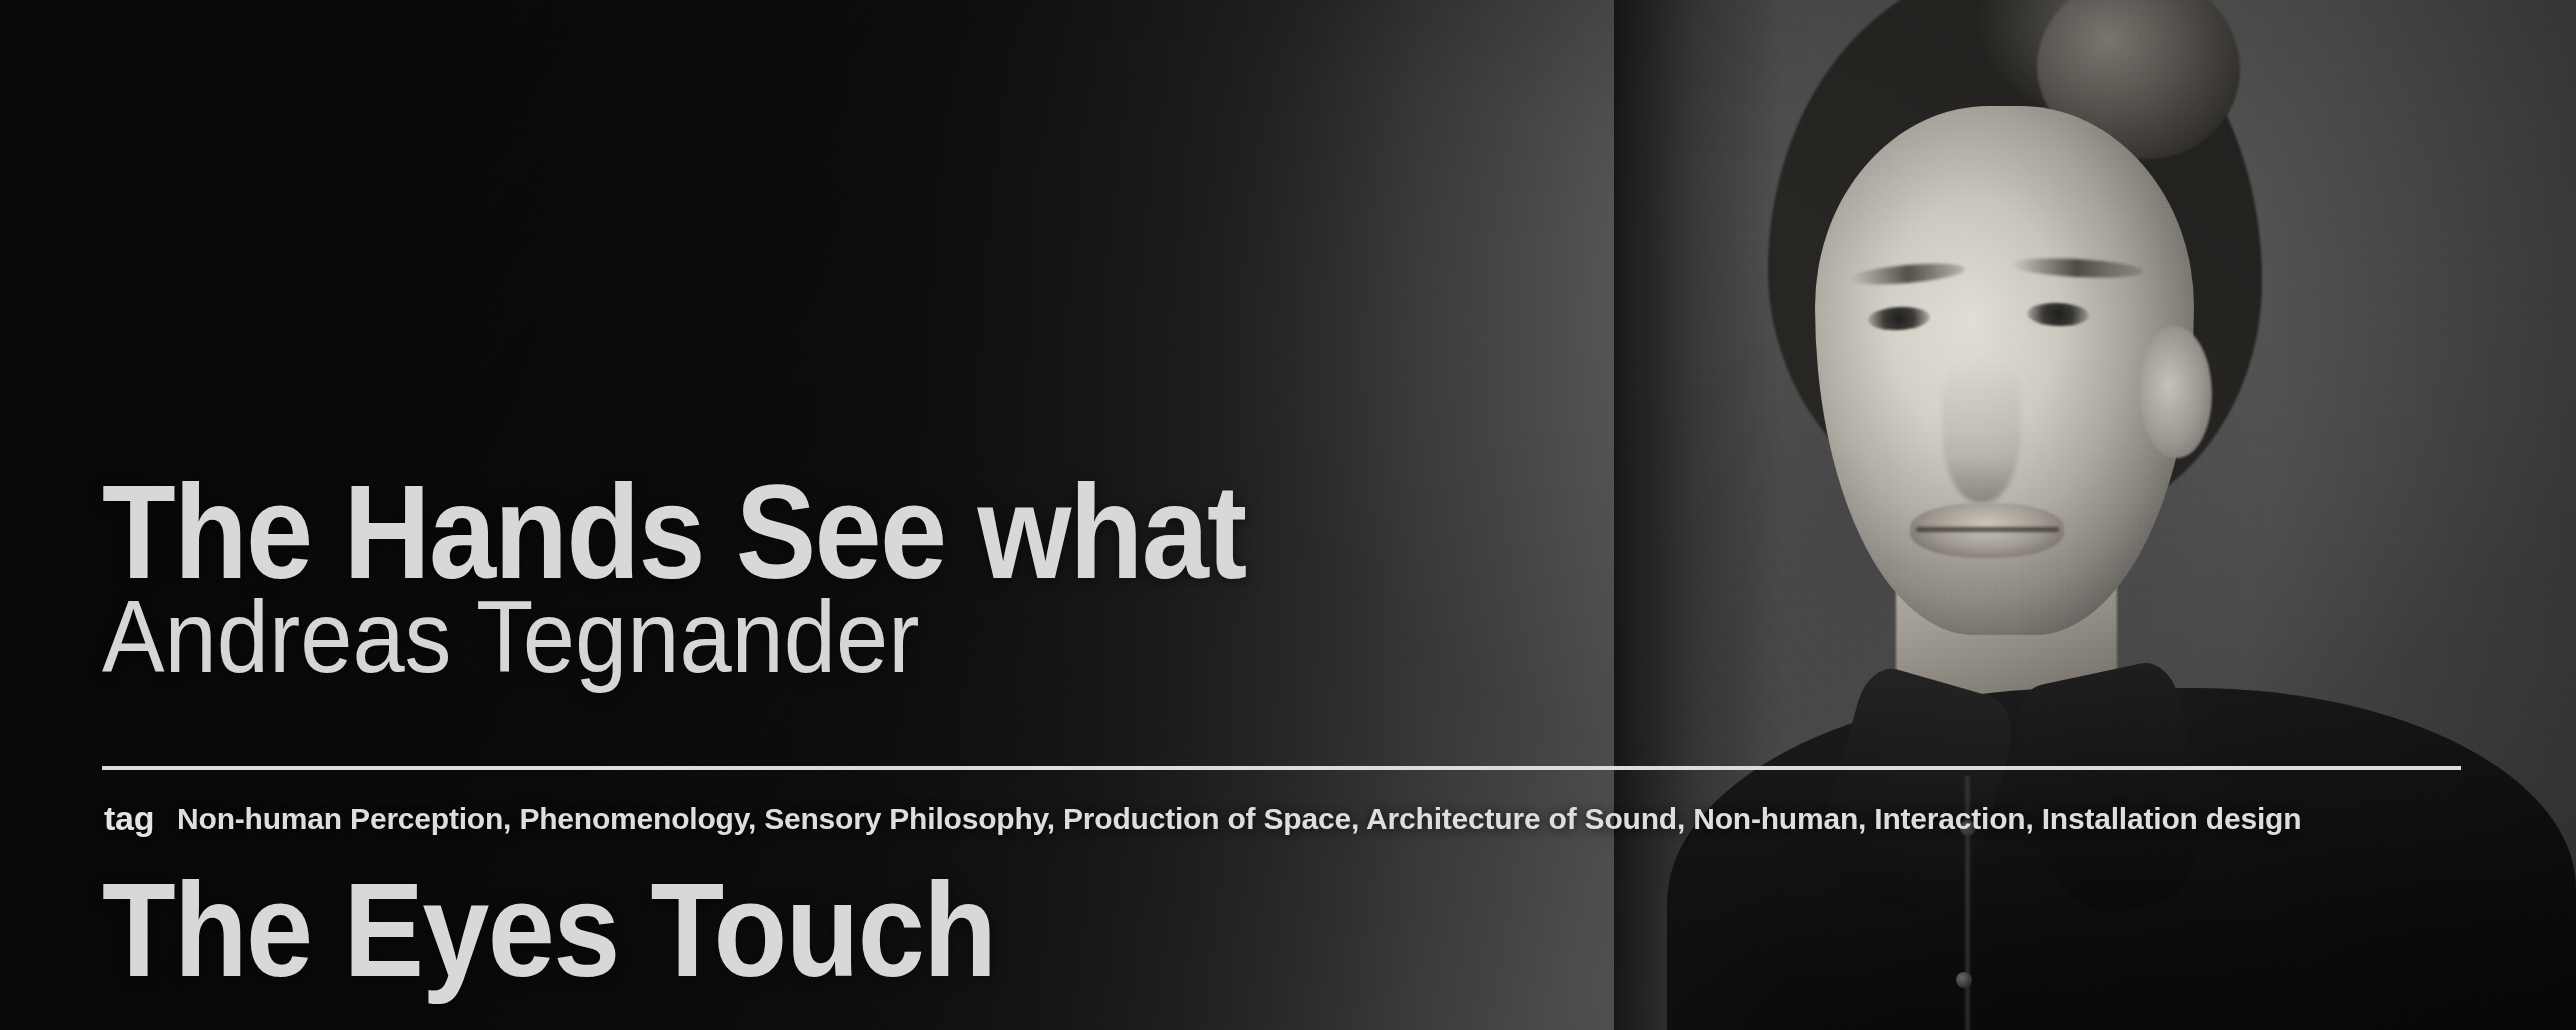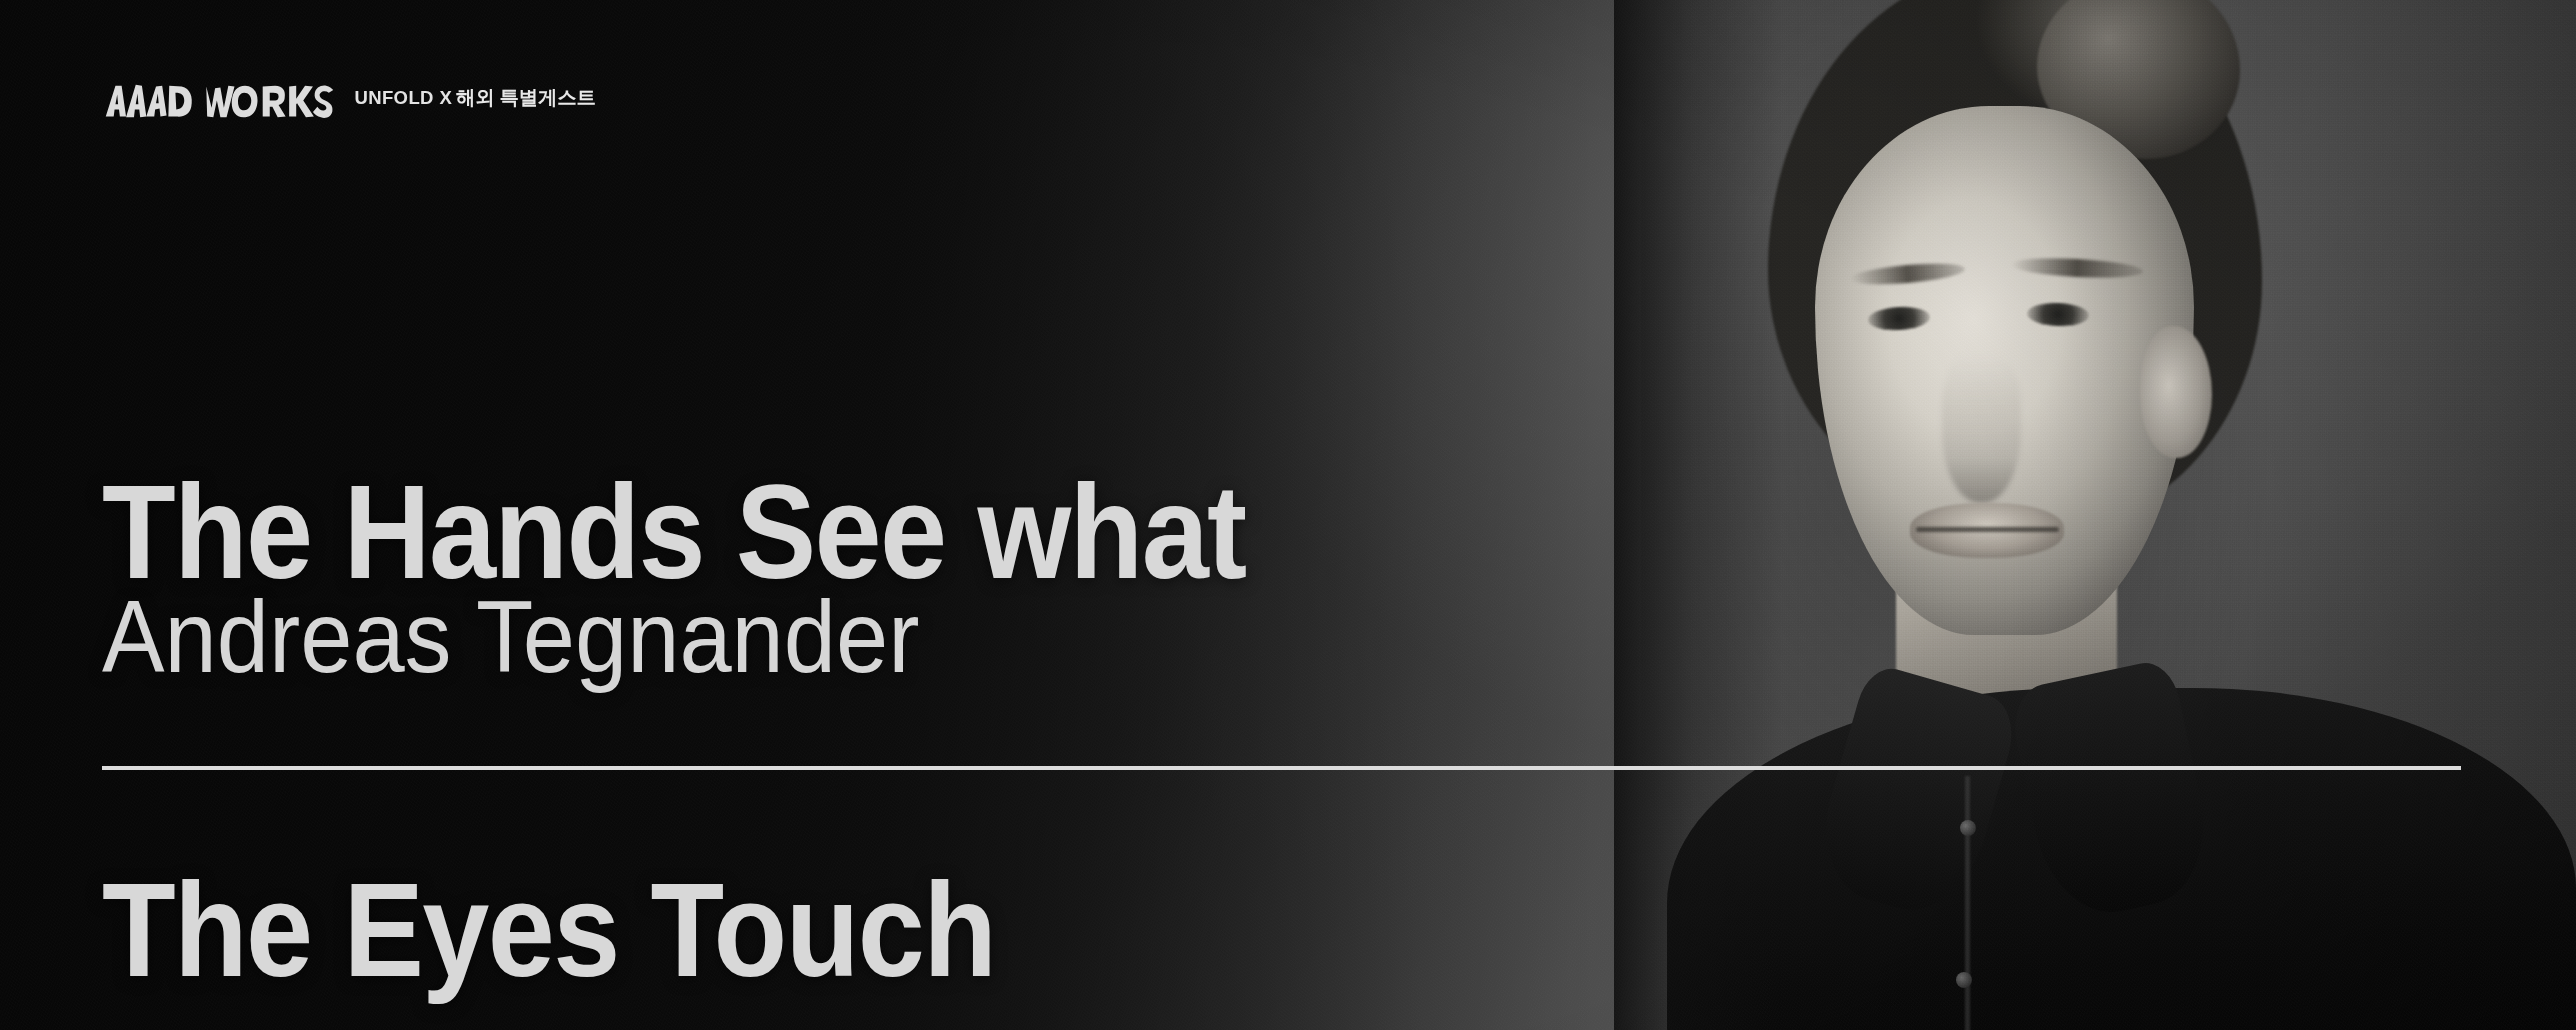--- a/index.html
+++ b/index.html
@@ -314,61 +314,30 @@
     <div class="button-b"></div>
     <div class="portrait-grain"></div>
     <div class="portrait-blend"></div>
   </div>
 
   <div class="photo-vignette"></div>
   <div class="grain"></div>
 
   <div class="content">
 
-    <div class="logo-row">
-      <span class="logo-mark">
-        <svg viewBox="0 0 262 46" xmlns="http://www.w3.org/2000/svg" aria-hidden="true">
-          <g fill="#dcdcdc">
-
-            <path d="M2 40 L13 5 L20 5 L25 40 L18 40 L17 32 L12 32 L11 40 Z M13 26 L16 26 L15 15 Z"></path>
-
-            <path d="M25 41 L36 4 L43 5 L48 40 L41 41 L40 32 L35 32 L34 41 Z M36 26 L39 26 L38 14 Z"></path>
-
-            <path d="M48 40 L59 6 L66 5 L71 39 L64 40 L63 31 L58 32 L57 40 Z M59 25 L62 25 L61 14 Z"></path>
-
-            <path d="M74 5 L88 6 C98 8 101 18 99 29 C97 38 90 41 82 40 L73 40 Z M81 13 L82 32 C89 32 91 26 91 22 C91 16 88 13 81 13 Z"></path>
-
-            <path d="M116 6 L122 30 L126 8 L132 7 L136 30 L141 5 L148 6 L139 41 L132 41 L128 22 L124 41 L117 40 Z"></path>
-
-            <path d="M160 5 C170 5 175 14 174 24 C173 35 167 41 158 41 C149 41 144 33 145 22 C146 11 151 5 160 5 Z M159 13 C154 13 152 18 152 23 C152 29 154 33 159 33 C164 33 167 28 167 22 C167 17 164 13 159 13 Z"></path>
-
-            <path d="M180 6 L194 5 C203 5 206 11 205 18 C205 23 202 26 198 27 L206 40 L197 41 L191 29 L188 29 L188 40 L180 40 Z M188 13 L188 22 L193 22 C197 22 198 20 198 17 C198 14 196 13 192 13 Z"></path>
-
-            <path d="M210 6 L218 5 L218 20 L228 5 L237 6 L226 22 L238 40 L229 41 L219 25 L218 26 L218 40 L210 40 Z"></path>
-
-            <path d="M255 13 C252 11 248 11 246 13 C243 15 245 19 249 21 C256 24 260 27 259 34 C258 40 252 43 246 41 C242 40 239 38 237 35 L242 29 C244 32 247 34 250 33 C253 32 253 29 250 27 C243 24 238 21 239 14 C240 7 246 4 252 5 C256 6 258 8 260 10 Z"></path>
-
-            <path d="M0 0 L0 0 Z"></path>
-          </g>
-          <g fill="#dcdcdc">
-            
-          </g>
-        </svg>
-      </span>
-      <span class="logo-side">
-        <span class="logo-side-line1">UNFOLD X</span>
-        <span class="logo-side-line2">해외 특별게스트</span>
-      </span>
-    </div>
 
     <h1 class="headline">
       <span class="hl-line">The Hands See what</span>
       <span class="hl-line">The Eyes Touch</span>
     </h1>
 
     <div class="speaker">Andreas Tegnander</div>
 
     <div class="divider"></div>
 
+    <div class="tag-block">
+      <span class="tag-label">tag</span>
+      <span class="tag-values">Non-human Perception, Phenomenology, Sensory Philosophy, Production of Space, Architecture of Sound, Non-human, Interaction, Installation design</span>
+    </div>
 
   </div>
 </div>
 
 
 </body></html>

